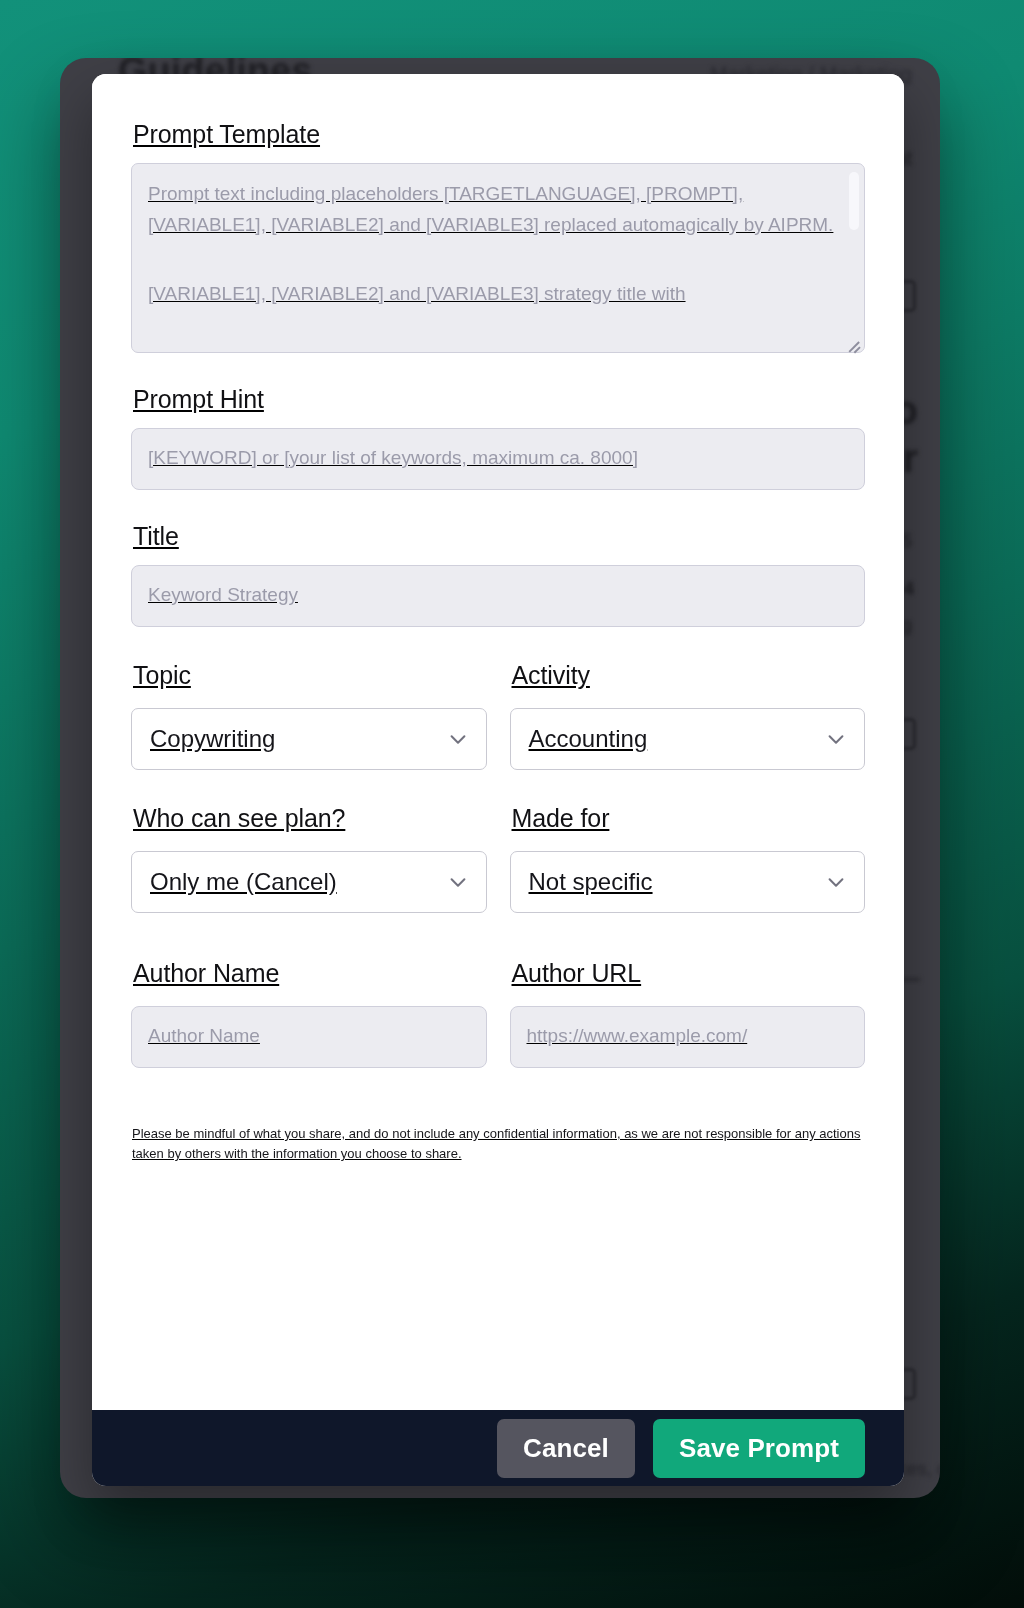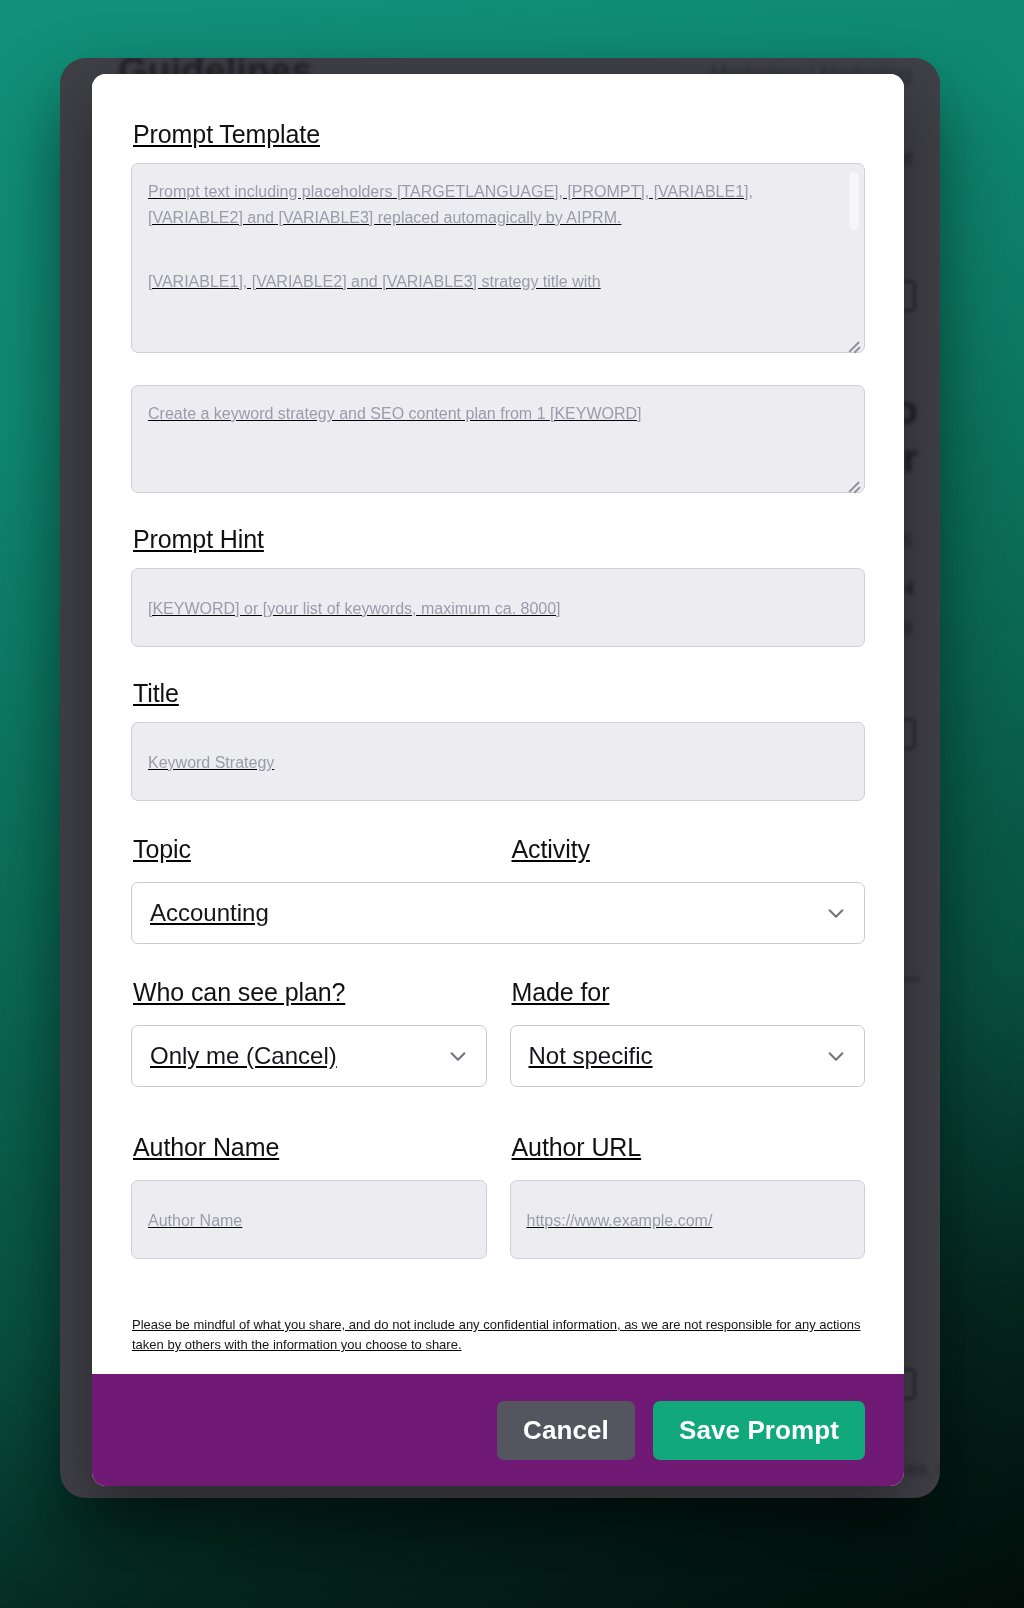--- a/index.html
+++ b/index.html
@@ -113,21 +113,21 @@
   }
 
   .inputish {
     box-sizing: border-box;
     width: 100%;
     background: #ececf1;
     border: 1px solid #cfcfdb;
     border-radius: 7px;
     color: #9b9baa;
     font-family: "Liberation Sans", sans-serif;
-    font-size: 16px;
+    font-size: 19px;
     line-height: 1.63;
     padding: 15px 16px;
     outline: none;
     display: block;
   }
 
   
   #tpl-wrap { position: relative; margin-bottom: 32px; }
   #prompt-template {
     height: 190px;
@@ -172,21 +172,21 @@
   #teaser-wrap { position: relative; margin-bottom: 32px; }
   #teaser {
     height: 108px;
     overflow: hidden;
     padding-right: 26px;
   }
 
   #hint-wrap  { margin-bottom: 32px; }
   #title-wrap { margin-bottom: 34px; }
 
-  .single { height: 79px; padding-top: 27px; }
+  .single { height: 62px; padding-top: 14px; border-radius: 8px; }
 
   .row {
     display: flex;
     gap: 23px;
   }
   .col { flex: 1 1 0; min-width: 0; }
 
   .select-box {
     box-sizing: border-box;
     width: 100%;
@@ -215,22 +215,22 @@
   .disclaimer {
     font-size: 13px;
     line-height: 1.55;
     color: #16161a;
     margin: 0;
     padding: 0 1px;
   }
 
   #modal-footer {
     flex: 0 0 auto;
-    height: 112px;
-    background: #701a75;
+    height: 76px;
+    background: #0f172a;
     display: flex;
     align-items: center;
     justify-content: flex-end;
     gap: 18px;
     padding: 0 39px;
     box-sizing: border-box;
   }
   .btn {
     font-family: "Liberation Sans", sans-serif;
     font-size: 26px;
@@ -278,27 +278,20 @@
           <p class="para clipped">[VARIABLE1], [VARIABLE2] and [VARIABLE3] strategy title with</p>
         </div>
         <div id="tpl-scroll-track"></div>
         <div id="tpl-scroll-thumb"></div>
         <span class="resize-handle">
             <i></i>
             <i></i>
           </span>
       </div>
 
-      <div id="teaser-wrap">
-        <div id="teaser" class="inputish">Create a keyword strategy and SEO content plan from 1 [KEYWORD]</div>
-        <span class="resize-handle">
-            <i></i>
-            <i></i>
-          </span>
-      </div>
 
       <div class="field-label">Prompt Hint</div>
       <div id="hint-wrap">
         <div class="inputish single">[KEYWORD] or [your list of keywords, maximum ca. 8000]</div>
       </div>
 
       <div class="field-label">Title</div>
       <div id="title-wrap">
         <div class="inputish single">Keyword Strategy</div>
       </div>
@@ -306,20 +299,30 @@
       <div class="row row-gap-sm">
         <div class="col">
             <div class="field-label" style="margin-bottom:0">Topic</div>
           </div>
         <div class="col">
             <div class="field-label" style="margin-bottom:0">Activity</div>
           </div>
       </div>
 
       <div class="row row-gap-md">
+        <div class="col">
+          <div class="select-box">
+            <span>Copywriting</span>
+            <span class="chev">
+              <svg viewBox="0 0 24 24" width="22" height="22" fill="none" stroke="#72727f" stroke-width="2.2" stroke-linecap="round" stroke-linejoin="round">
+                  <polyline points="5,9 12,16 19,9"></polyline>
+                </svg>
+            </span>
+          </div>
+        </div>
         <div class="col">
           <div class="select-box">
             <span>Accounting</span>
             <span class="chev">
               <svg viewBox="0 0 24 24" width="22" height="22" fill="none" stroke="#72727f" stroke-width="2.2" stroke-linecap="round" stroke-linejoin="round">
                   <polyline points="5,9 12,16 19,9"></polyline>
                 </svg>
             </span>
           </div>
         </div>

